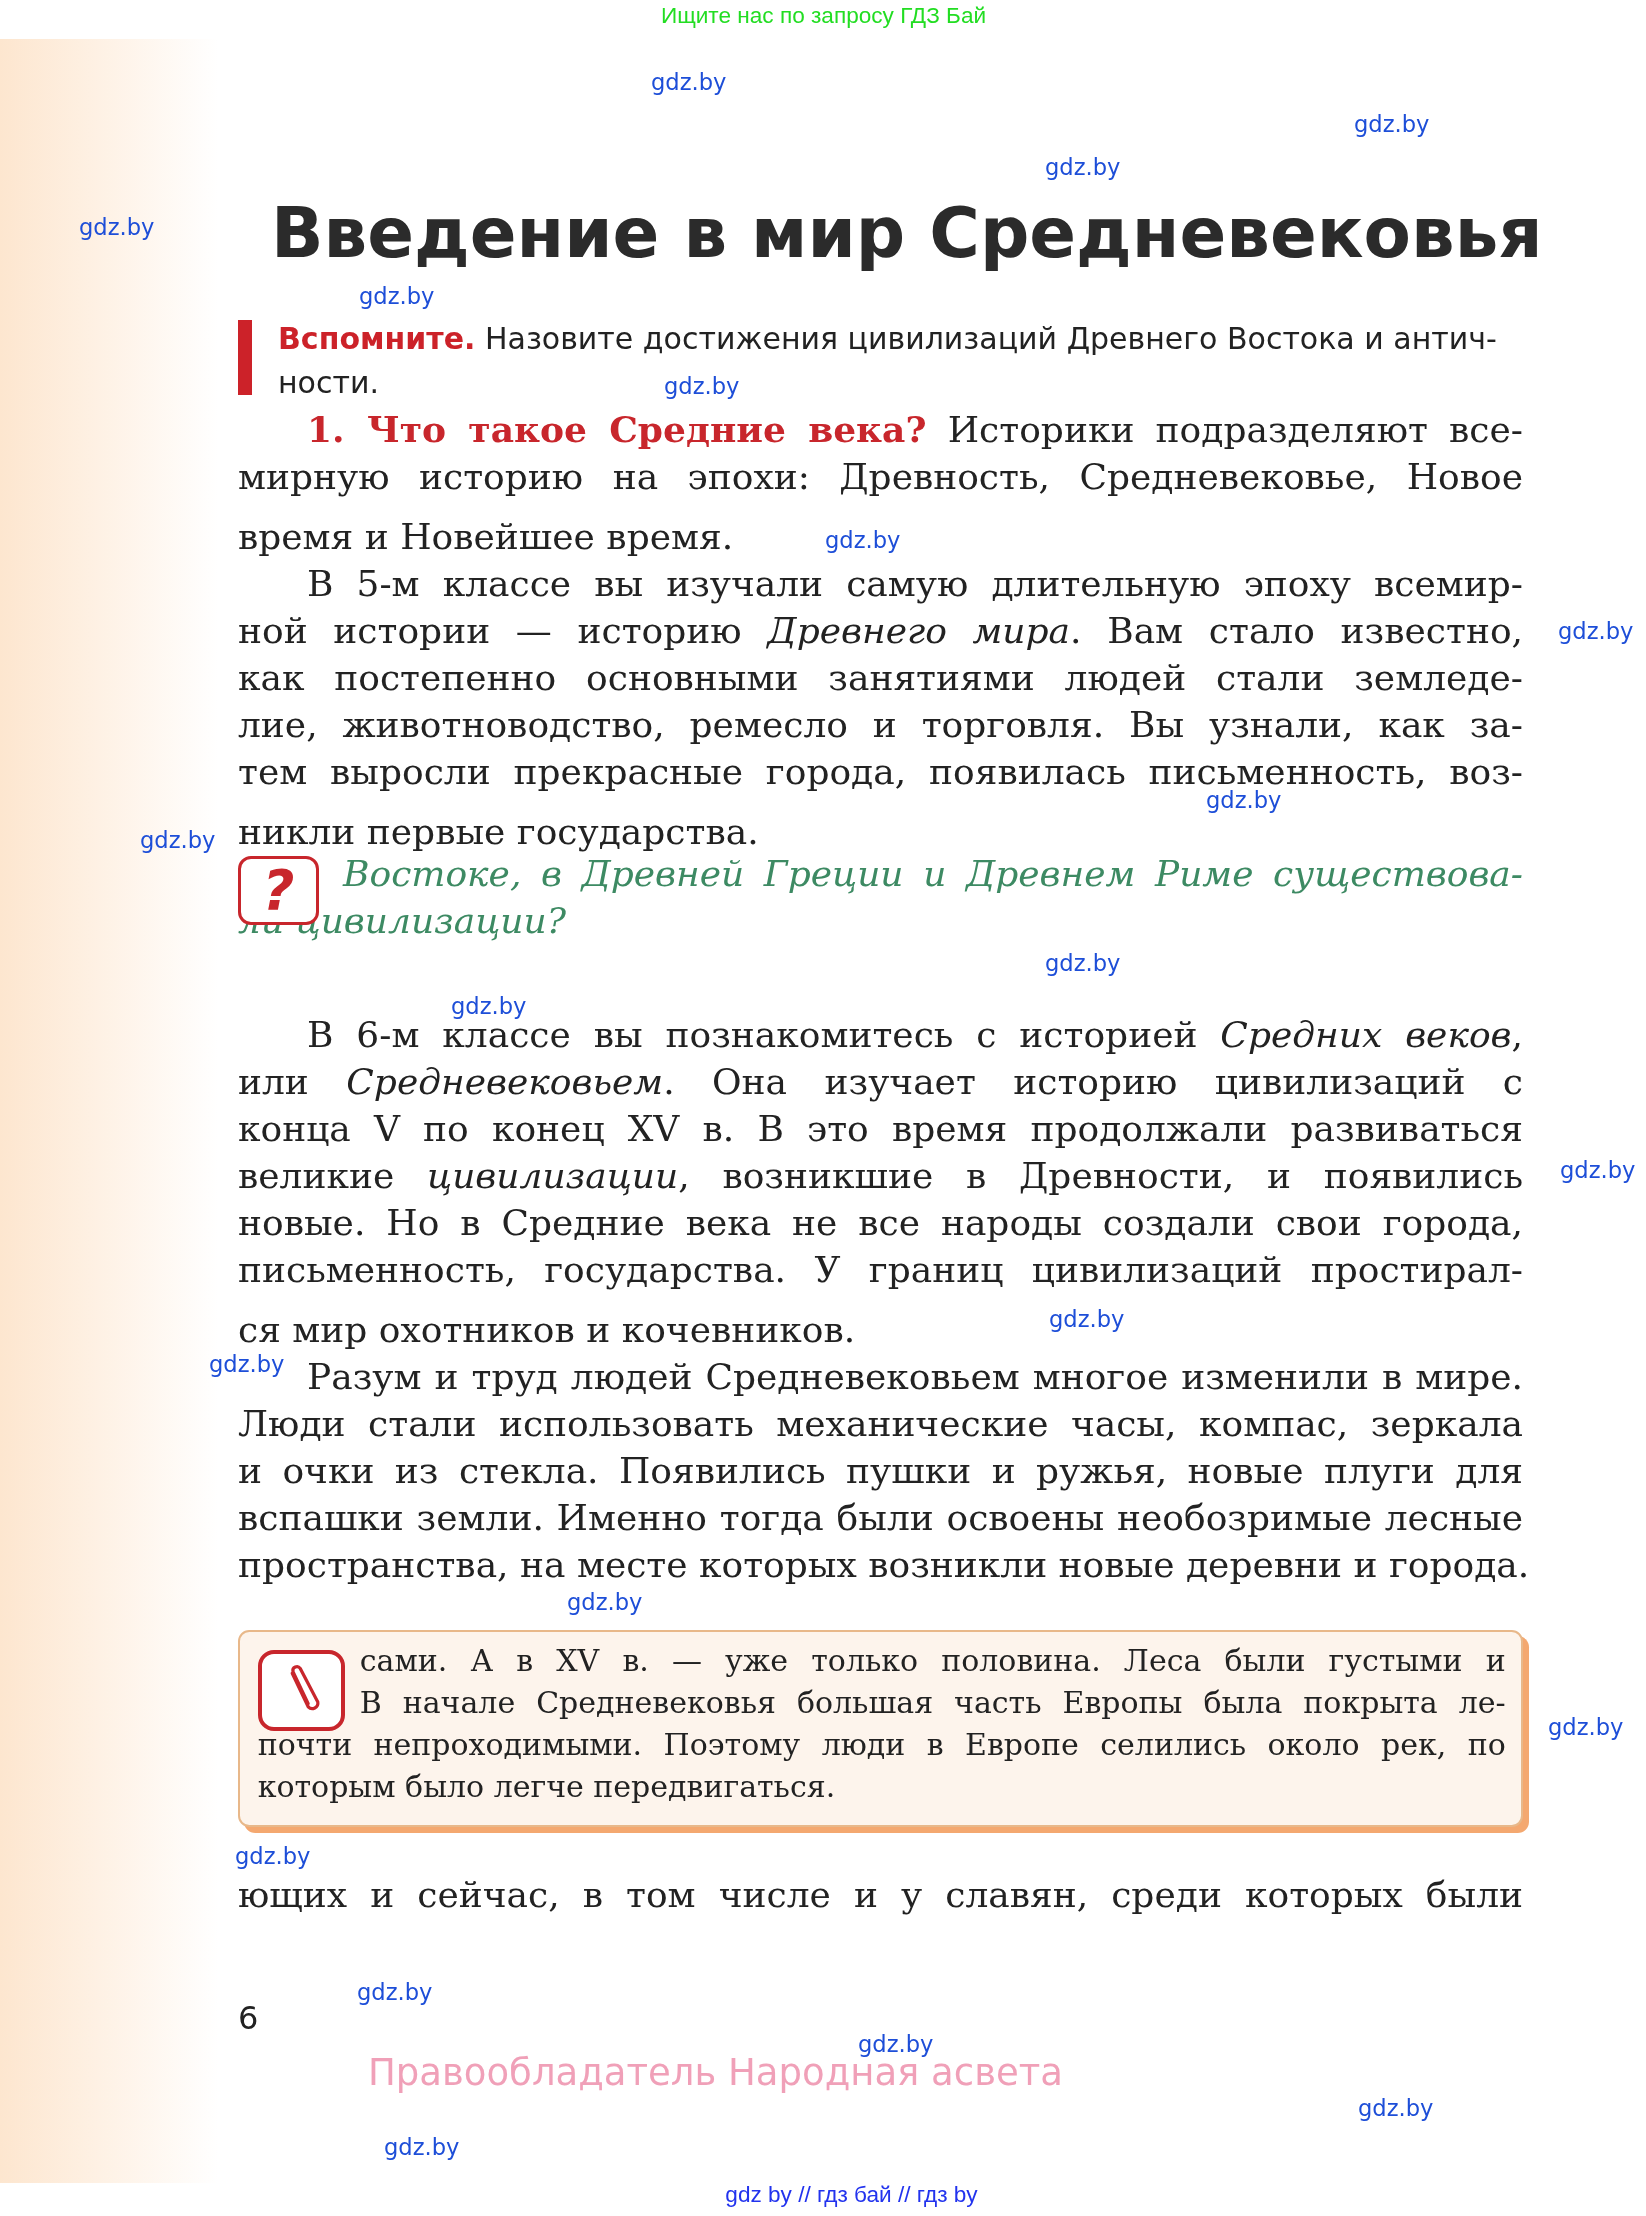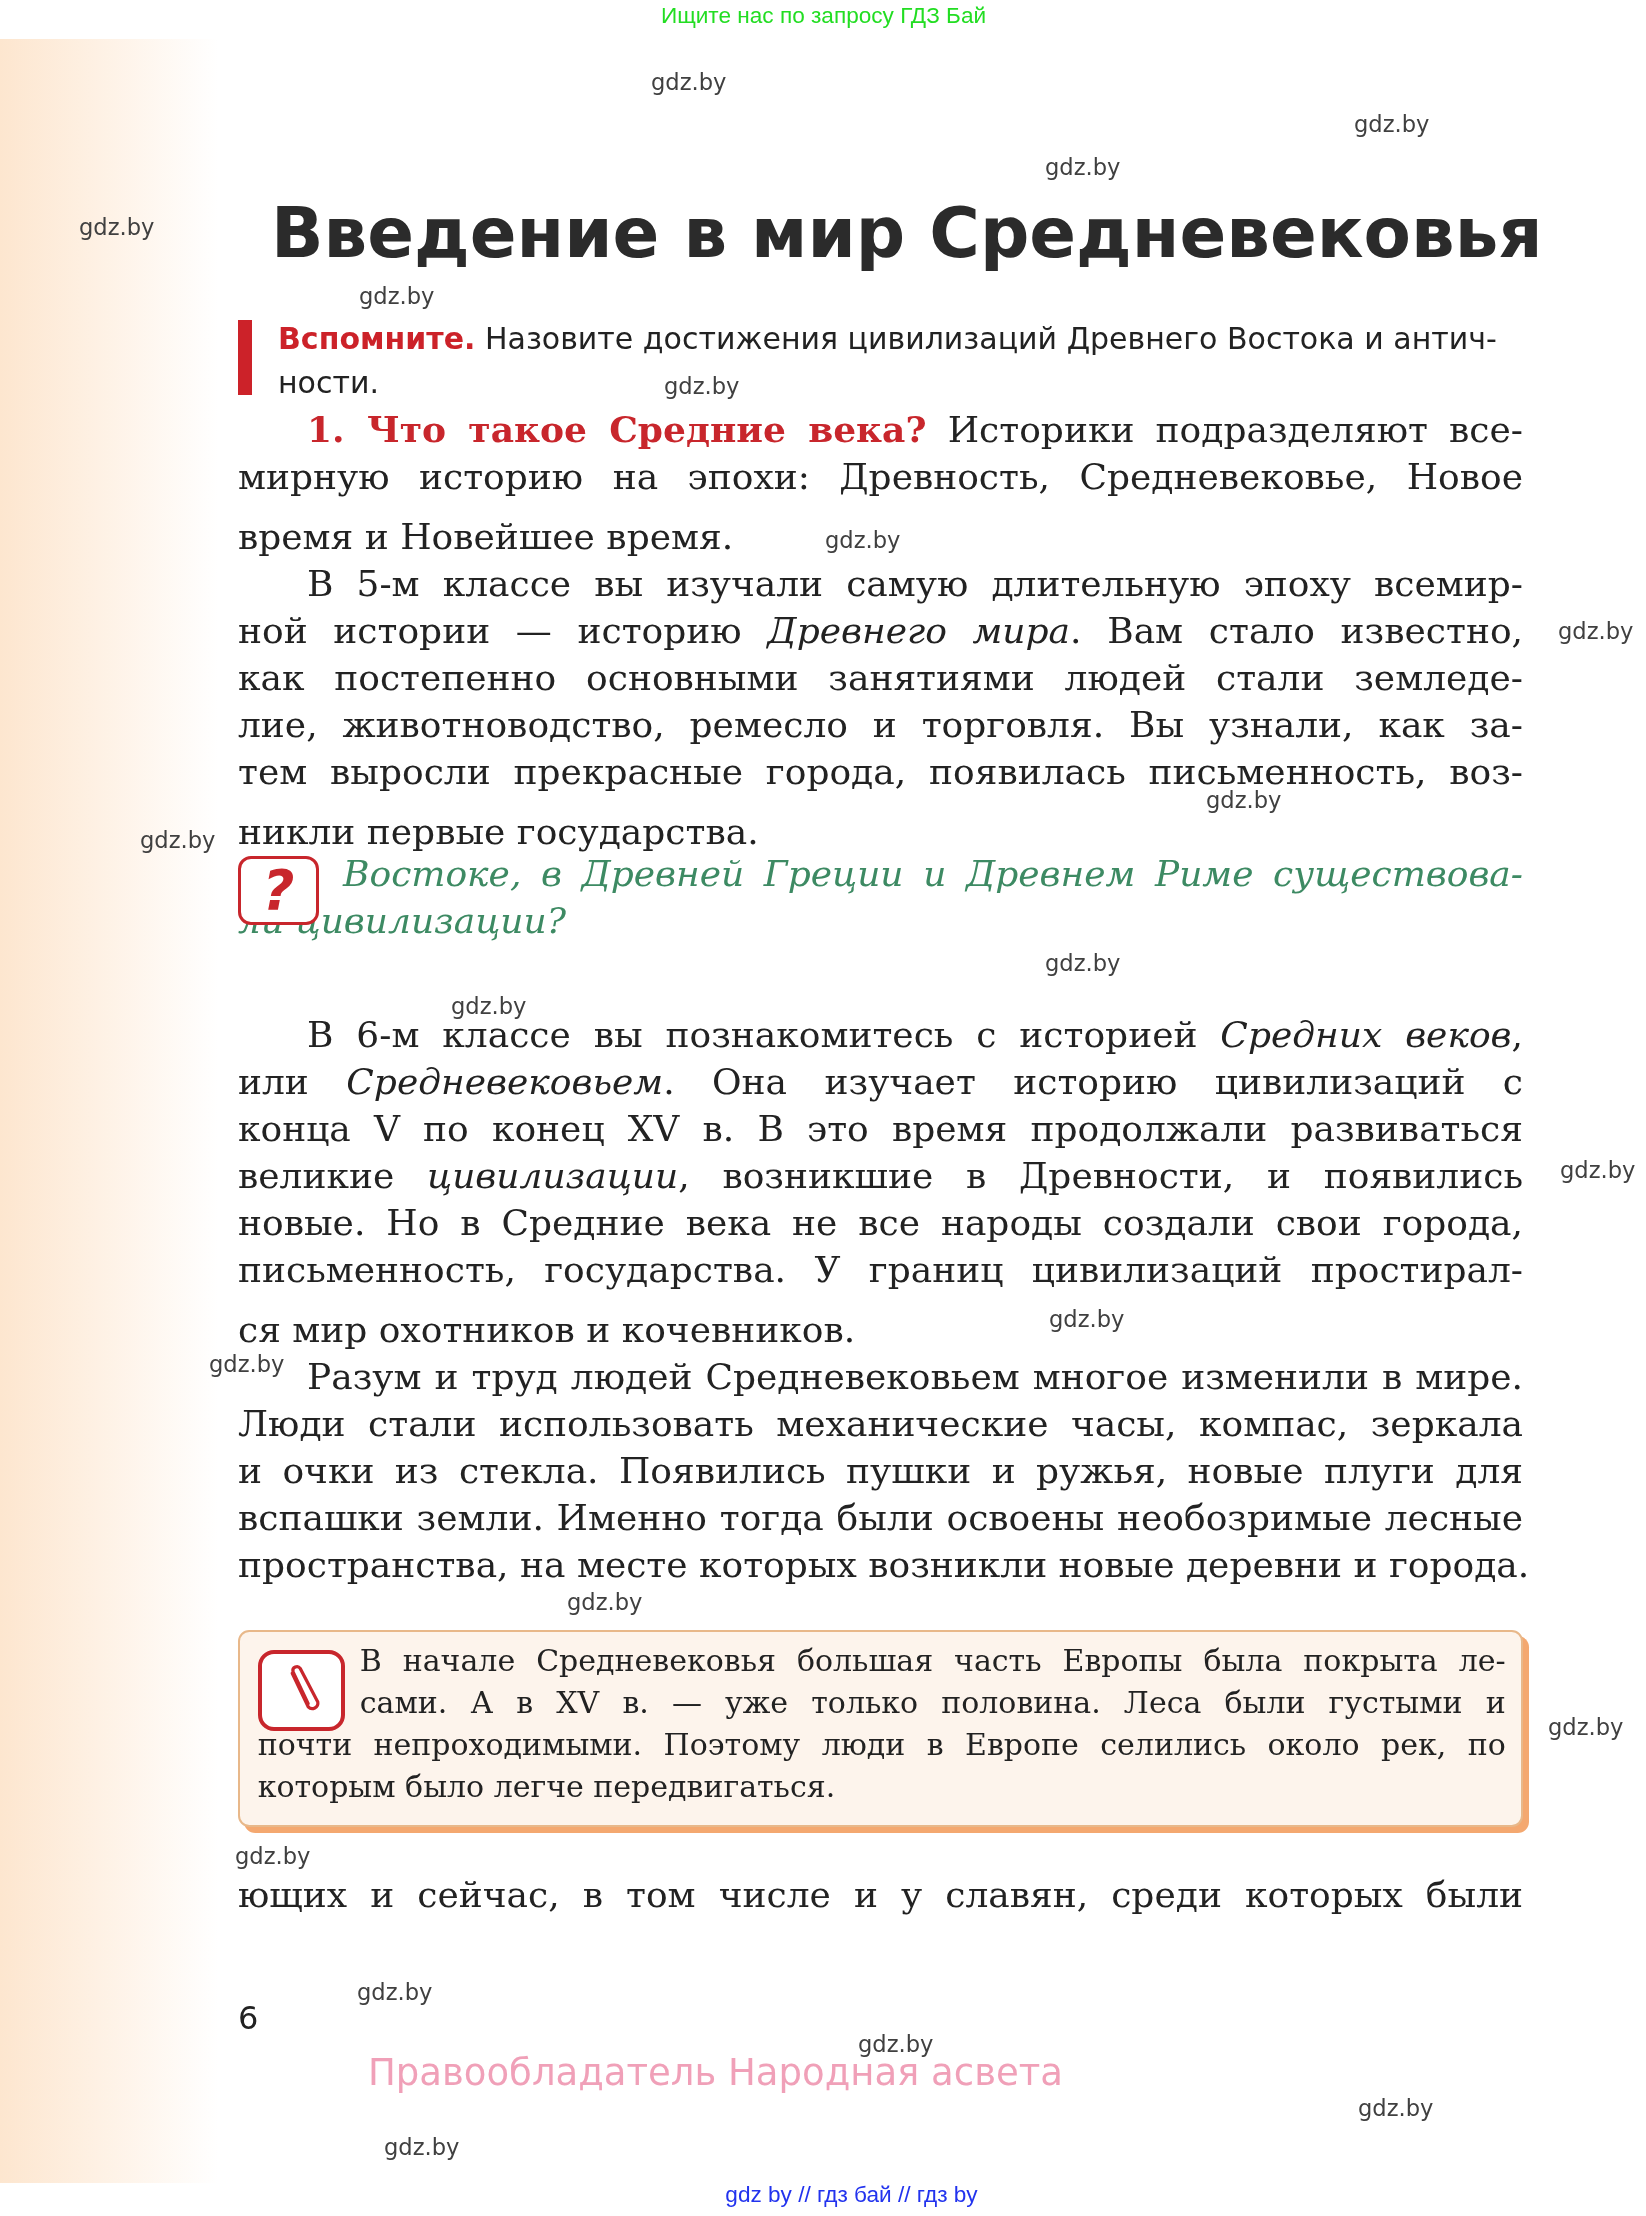--- a/index.html
+++ b/index.html
@@ -15,21 +15,21 @@
   .top-banner {
     position:absolute; top:3.2px; left:0; width:1647px; text-align:center;
     color:#22dd22; font-family:"Liberation Sans", sans-serif; font-size:22.6px;
   }
   .bottom-banner {
     position:absolute; top:2182px; left:0; width:1647px; text-align:center;
     color:#2233ee; font-family:"Liberation Sans", sans-serif; font-size:22.6px;margin-left:28px;
   }
   .wm {
     position:absolute; font-family:"DejaVu Sans", sans-serif; font-size:22.6px;
-    color:#404040; white-space:nowrap;
+    color:#1d4ed8; white-space:nowrap;
   }
   .title {
     position:absolute; left:271px; top:193px; width:1257px;
     font-family:"DejaVu Sans", sans-serif; font-weight:bold; font-size:69px;
     color:#2b2b2b; letter-spacing:0px; white-space:nowrap;
   }
   .recall {
     position:absolute; left:238px; top:317px; width:1290px; height:81px;
   }
   .recall-bar {
@@ -166,22 +166,22 @@
 </div>
 
 <div class="info-shadow"></div>
 <div class="info-box">
   <div class="clip-icon">
     <svg width="40" height="56" viewBox="0 0 50 70">
       <path d="M14 14 L34 56 a7 7 0 0 0 12 -6 L24 8 a5 5 0 0 0 -9 4 L34 52" fill="none" stroke="#c8262c" stroke-width="4" stroke-linecap="round"></path>
     </svg>
   </div>
   <div class="info-text">
+    <span class="info-line indented">сами. А в XV в. — уже только половина. Леса были густыми и</span>
     <span class="info-line indented">В начале Средневековья большая часть Европы была покрыта ле-</span>
-    <span class="info-line indented">сами. А в XV в. — уже только половина. Леса были густыми и</span>
     <span class="info-line">почти непроходимыми. Поэтому люди в Европе селились около рек, по</span>
     <span class="info-line last">которым было легче передвигаться.</span>
   </div>
 </div>
 
 <div class="body-block" style="top:1871px">
   <span class="line">ющих и сейчас, в том числе и у славян, среди которых были</span>
 </div>
 
 <div class="page-number">6</div>

